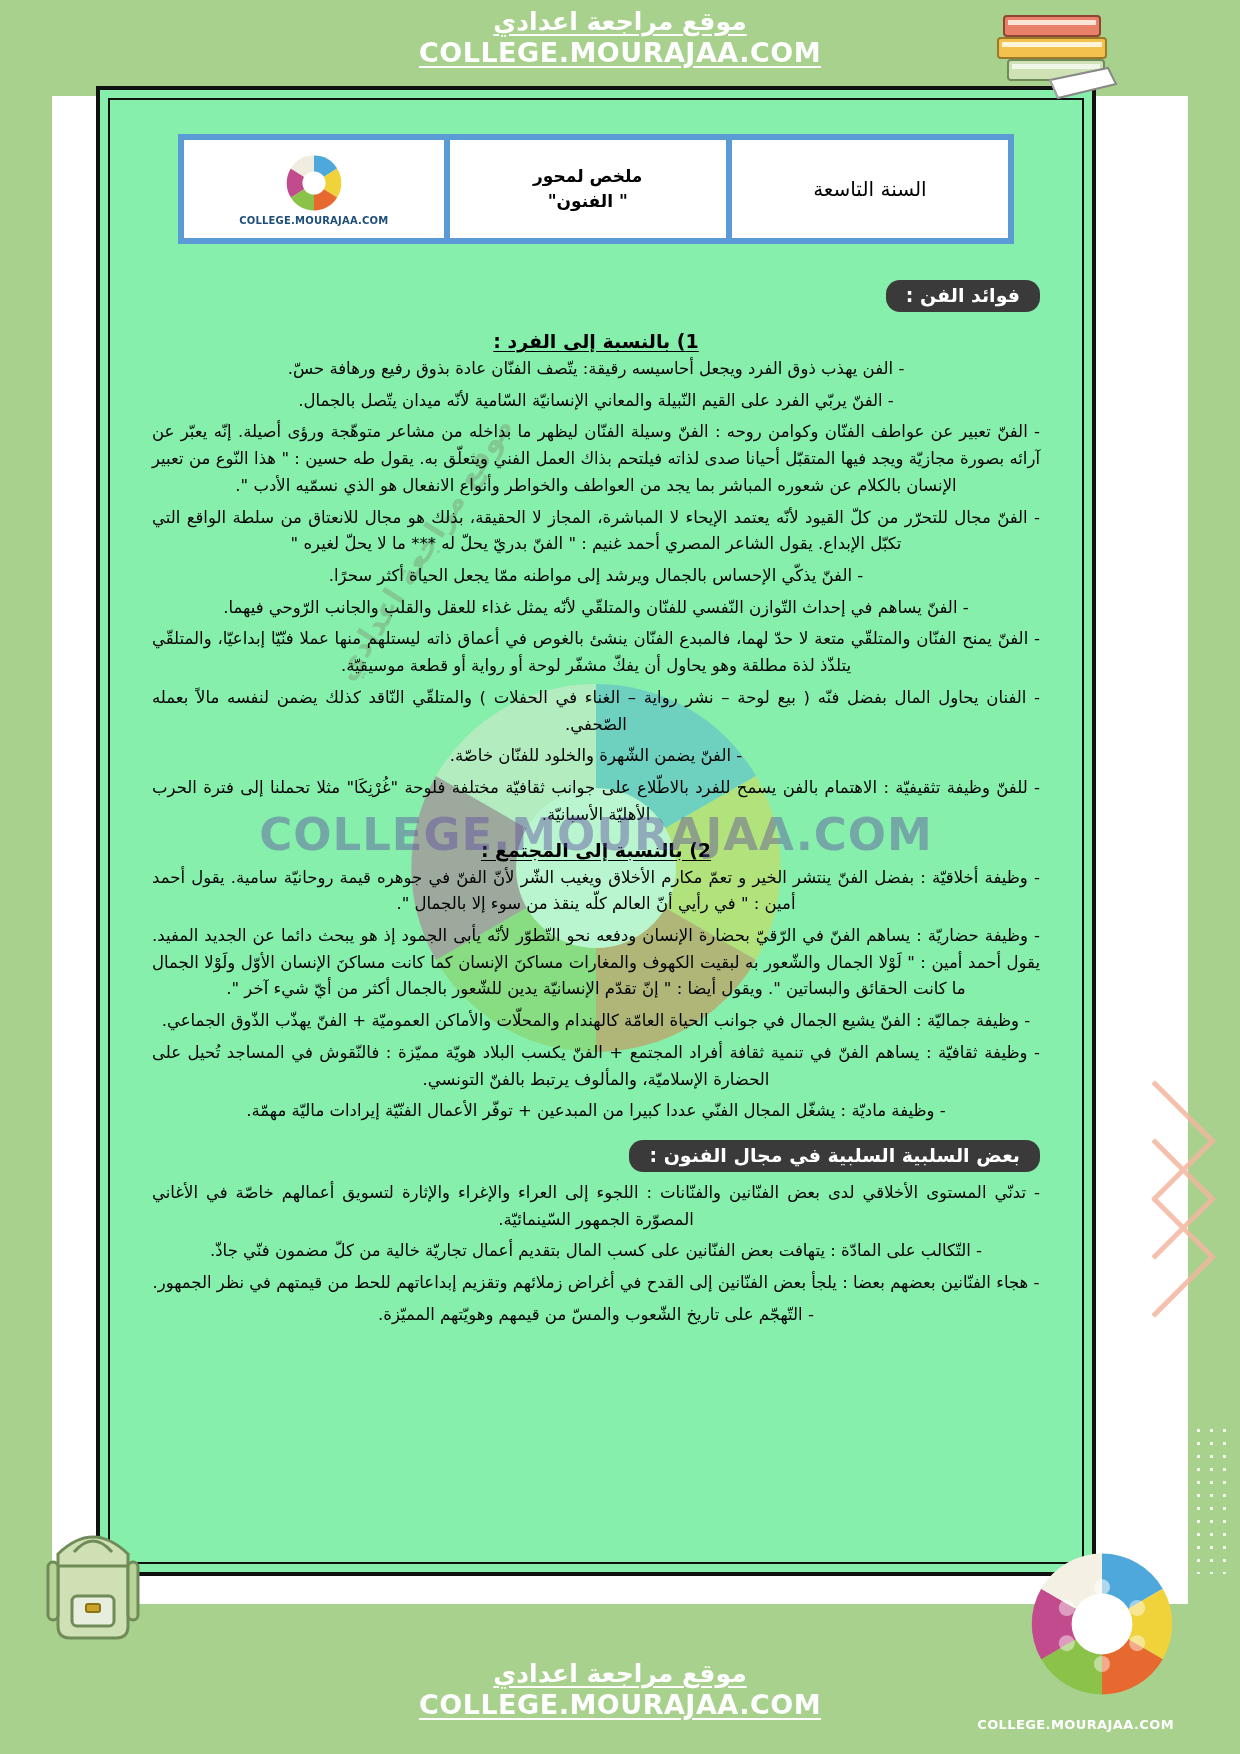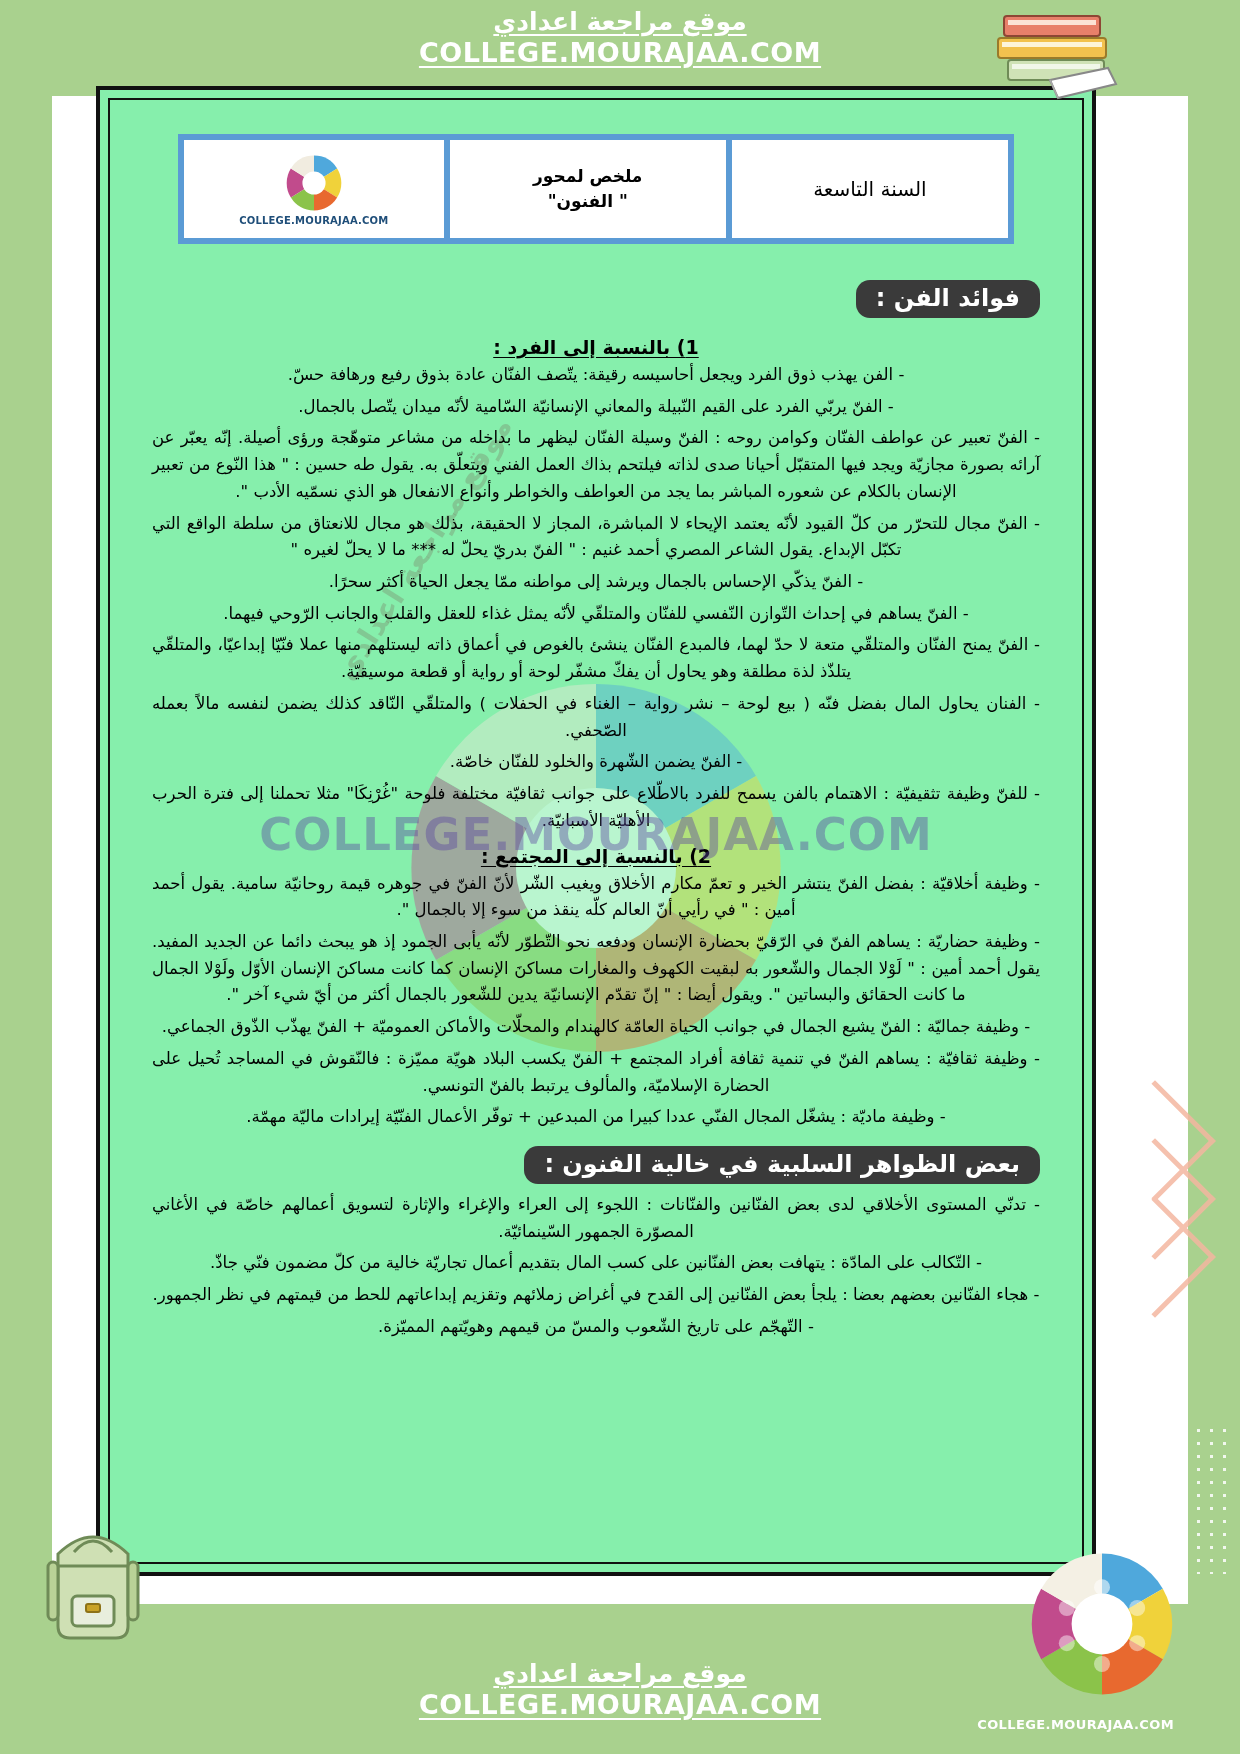--- a/index.html
+++ b/index.html
@@ -97,21 +97,21 @@
   .logo-wrap { display:flex; flex-direction:column; align-items:center; gap:2px; }
   .logo-cap { font-size:10px; font-weight:700; color:#1f4e79; letter-spacing:.2px; }
 
   
   .content {
     margin:26px 34px 0 34px; position:relative; z-index:2;
     color:#000; text-align:right;
   }
   .sec-head {
     display:inline-block; background:#3a3a3a; color:#ffffff;
-    font-size:24px; font-weight:700; padding:4px 20px 6px 20px;
+    font-size:19px; font-weight:700; padding:4px 20px 6px 20px;
     border-radius:14px; margin:10px 0 8px 0;
   }
   .sec-head-row { text-align:right; }
   .sub-head {
     font-size:19px; font-weight:700; text-decoration:underline;
     text-underline-offset:3px; margin:10px 0 4px 0;text-align:center;
   }
   p.line {
     margin:0 0 5px 0; font-size:16.5px; line-height:1.62;
     text-align:justify; text-align-last:center;
@@ -267,21 +267,21 @@
     <p class="line">- للفنّ وظيفة تثقيفيّة : الاهتمام بالفن يسمح للفرد بالاطّلاع على جوانب ثقافيّة مختلفة فلوحة "غُرْنِكَا" مثلا تحملنا إلى فترة الحرب الأهليّة الأسبانيّة.</p>
 
     <div class="sub-head">2) بالنسبة إلى المجتمع :</div>
     <p class="line">- وظيفة أخلاقيّة : بفضل الفنّ ينتشر الخير و تعمّ مكارم الأخلاق ويغيب الشّر لأنّ الفنّ في جوهره قيمة روحانيّة سامية. يقول أحمد أمين : " في رأيي أنّ العالم كلّه ينقذ من سوء إلا بالجمال ".</p>
     <p class="line">- وظيفة حضاريّة : يساهم الفنّ في الرّقيّ بحضارة الإنسان ودفعه نحو التّطوّر لأنّه يأبى الجمود إذ هو يبحث دائما عن الجديد المفيد. يقول أحمد أمين : " لَوْلا الجمال والشّعور به لبقيت الكهوف والمغارات مساكنَ الإنسان كما كانت مساكنَ الإنسان الأوّل ولَوْلا الجمال ما كانت الحقائق والبساتين ". ويقول أيضا : " إنّ تقدّم الإنسانيّة يدين للشّعور بالجمال أكثر من أيّ شيء آخر ".</p>
     <p class="line">- وظيفة جماليّة : الفنّ يشيع الجمال في جوانب الحياة العامّة كالهندام والمحلّات والأماكن العموميّة + الفنّ يهذّب الذّوق الجماعي.</p>
     <p class="line">- وظيفة ثقافيّة : يساهم الفنّ في تنمية ثقافة أفراد المجتمع + الفنّ يكسب البلاد هويّة مميّزة : فالنّقوش في المساجد تُحيل على الحضارة الإسلاميّة، والمألوف يرتبط بالفنّ التونسي.</p>
     <p class="line">- وظيفة ماديّة : يشغّل المجال الفنّي عددا كبيرا من المبدعين + توفّر الأعمال الفنّيّة إيرادات ماليّة مهمّة.</p>
 
     <div class="sec-head-row">
-      <span class="sec-head">بعض الظواهر السلبية في خالية الفنون :</span>
+      <span class="sec-head">بعض السلبية السلبية في مجال الفنون :</span>
     </div>
     <p class="line">- تدنّي المستوى الأخلاقي لدى بعض الفنّانين والفنّانات : اللجوء إلى العراء والإغراء والإثارة لتسويق أعمالهم خاصّة في الأغاني المصوّرة الجمهور السّينمائيّة.</p>
     <p class="line">- التّكالب على المادّة : يتهافت بعض الفنّانين على كسب المال بتقديم أعمال تجاريّة خالية من كلّ مضمون فنّي جاذّ.</p>
     <p class="line">- هجاء الفنّانين بعضهم بعضا : يلجأ بعض الفنّانين إلى القدح في أغراض زملائهم وتقزيم إبداعاتهم للحط من قيمتهم في نظر الجمهور.</p>
     <p class="line">- التّهجّم على تاريخ الشّعوب والمسّ من قيمهم وهويّتهم المميّزة.</p>
 
   </div>
  </div>
 </div>
 

